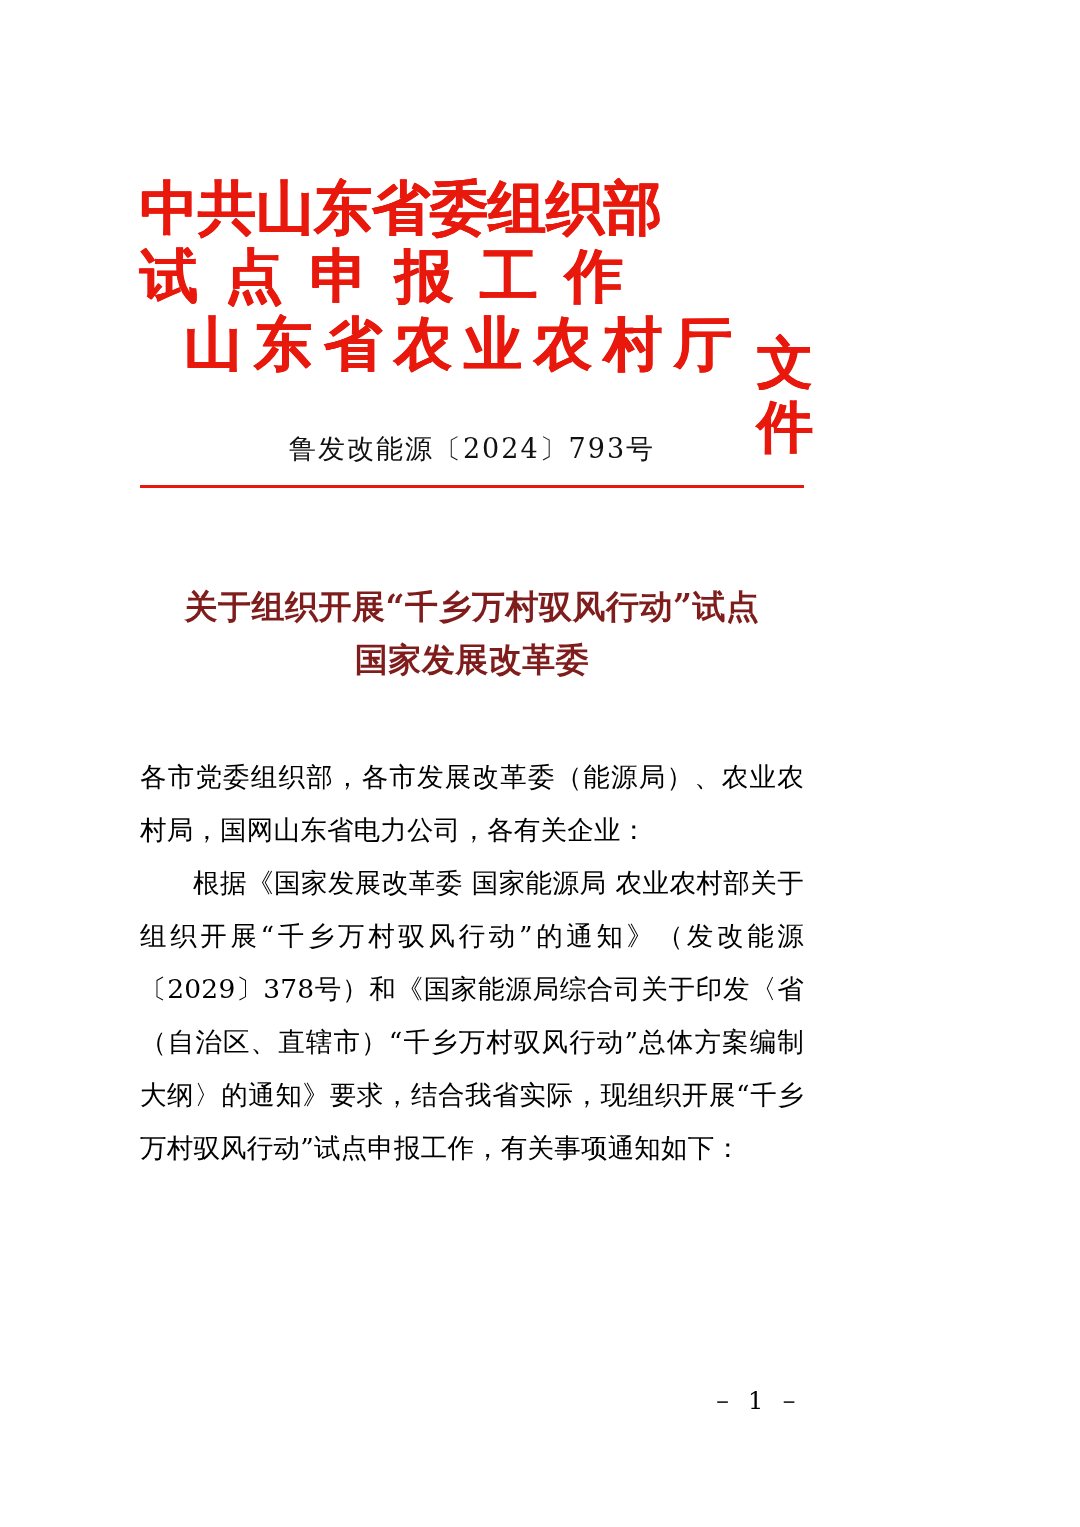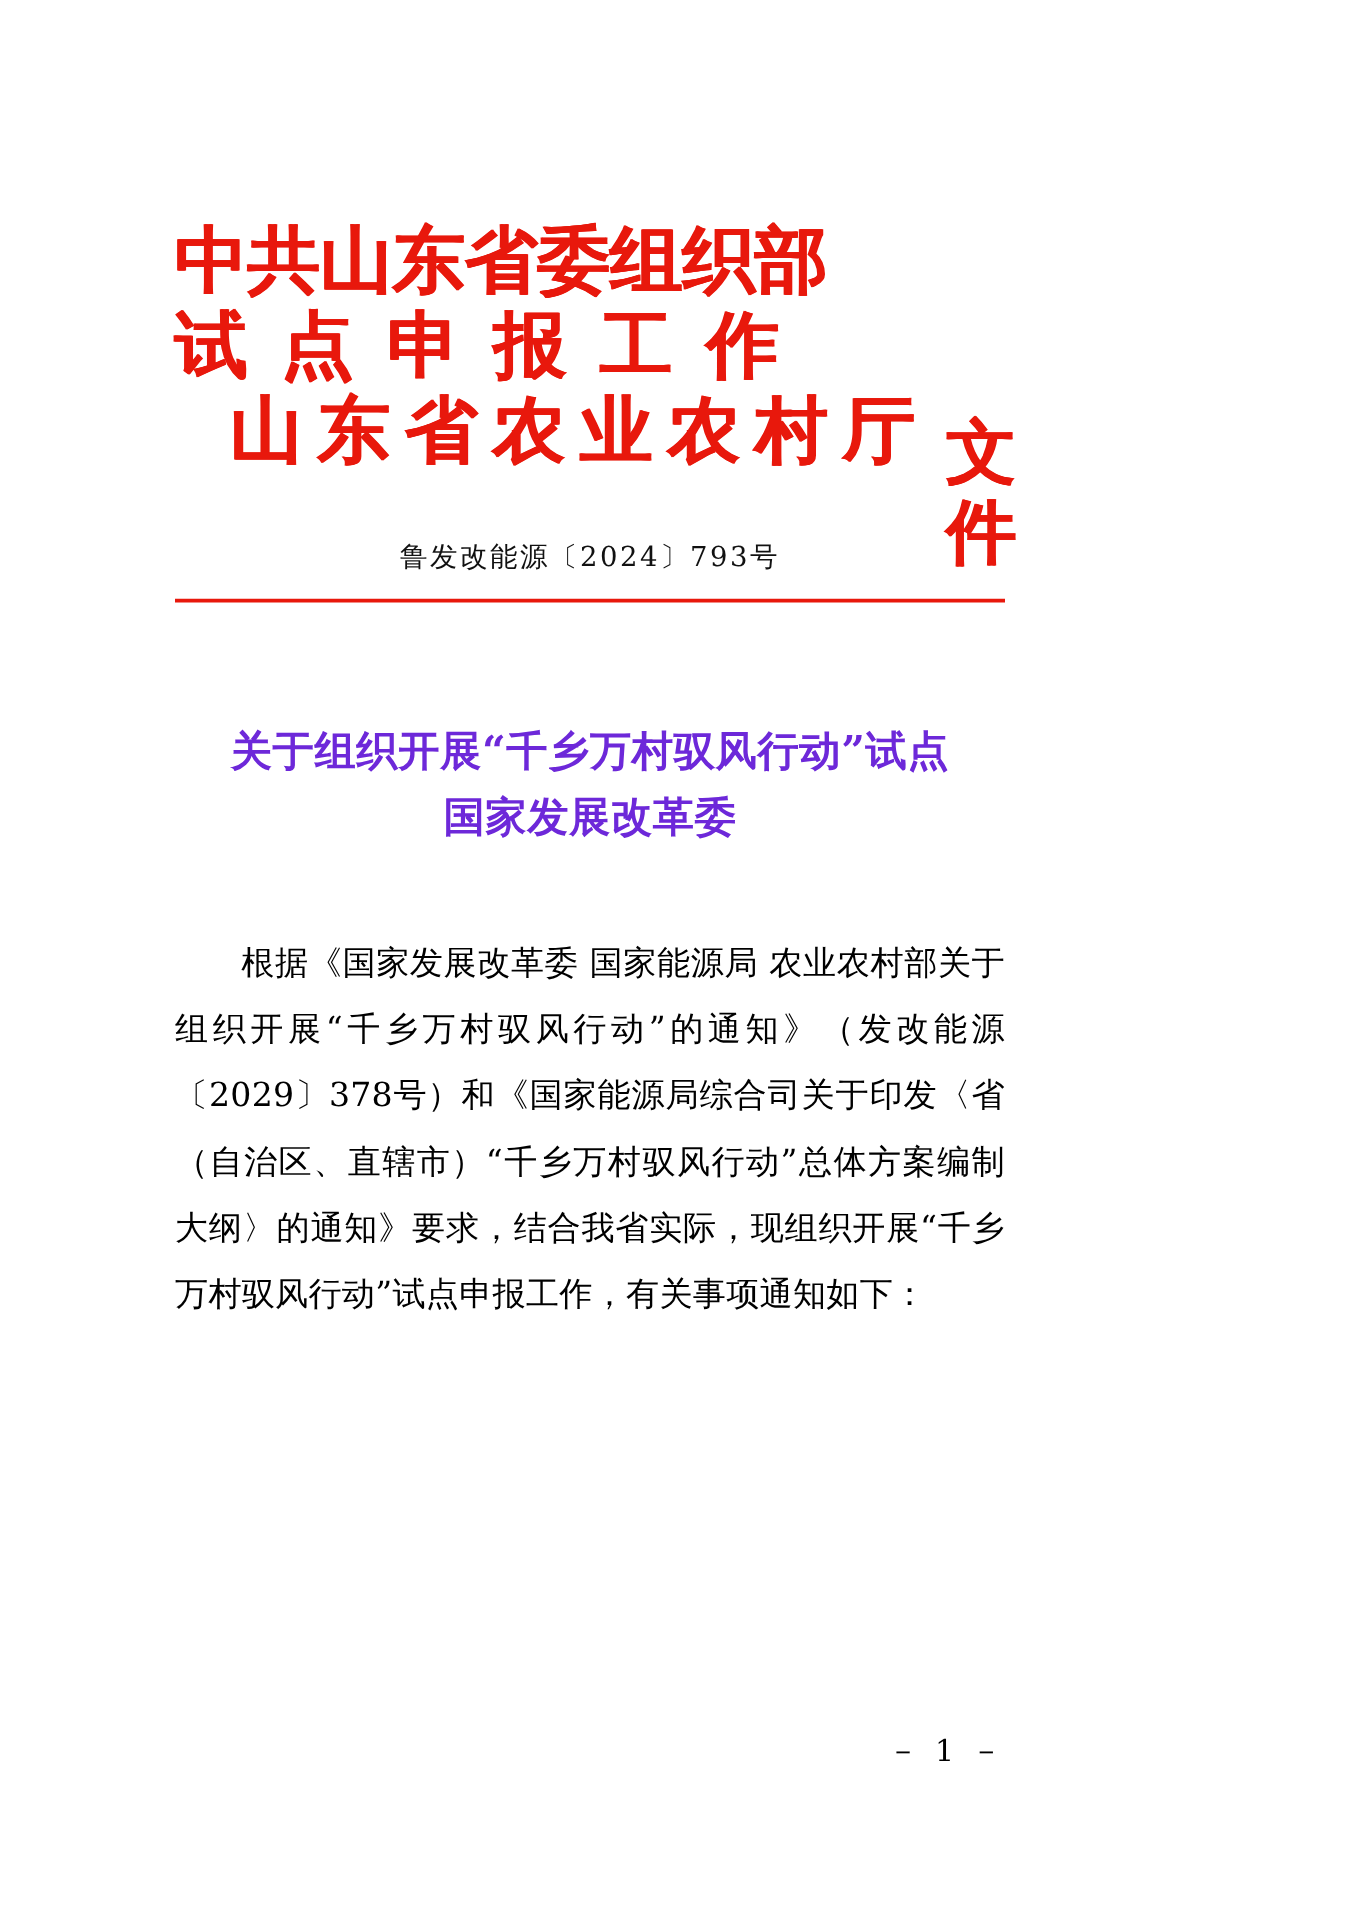--- a/index.html
+++ b/index.html
@@ -59,40 +59,40 @@
     width: 70px;
     text-align: center;
     text-shadow: 0.6px 0 0 #e8180c, -0.6px 0 0 #e8180c;
   }
 
   
   .docnum {
     margin-top: 52px;
     text-align: center;
     font-family: "DejaVu Serif", "Liberation Serif", serif;
-    font-size: 22px;
+    font-size: 27px;
     letter-spacing: 2px;
     color: #111111;
   }
   .red-rule {
     margin: 18px 140px 0 140px;
     height: 3px;
     background: #e8180c;
   }
 
   
   .doc-title {
     margin: 92px 150px 0 150px;
     text-align: center;
     font-family: "DejaVu Serif", "Liberation Serif", serif;
     font-weight: 700;
     font-size: 33px;
     line-height: 1.62;
     letter-spacing: 0.5px;
-    color: #6d28d9;
+    color: #7f1d1d;
   }
 
   
   .body-text {
     margin: 64px 140px 0 140px;
     font-family: "DejaVu Serif", "Liberation Serif", serif;
     font-size: 26.5px;
     line-height: 2.0;
     letter-spacing: 0.2px;
     text-align: justify;
@@ -132,18 +132,19 @@
 
   <div class="docnum">鲁发改能源〔2024〕793号</div>
   <div class="red-rule"></div>
 
   <div class="doc-title">
     <div>关于组织开展“千乡万村驭风行动”试点</div>
     <div>国家发展改革委</div>
   </div>
 
   <div class="body-text">
+    <p>各市党委组织部，各市发展改革委（能源局）、农业农村局，国网山东省电力公司，各有关企业：</p>
     <p class="indent">根据《国家发展改革委 国家能源局 农业农村部关于组织开展“千乡万村驭风行动”的通知》（发改能源〔2029〕378号）和《国家能源局综合司关于印发〈省（自治区、直辖市）“千乡万村驭风行动”总体方案编制大纲〉的通知》要求，结合我省实际，现组织开展“千乡万村驭风行动”试点申报工作，有关事项通知如下：</p>
   </div>
 
   <div class="page-number">－ 1 －</div>
 
 </div>
 
 </body></html>

